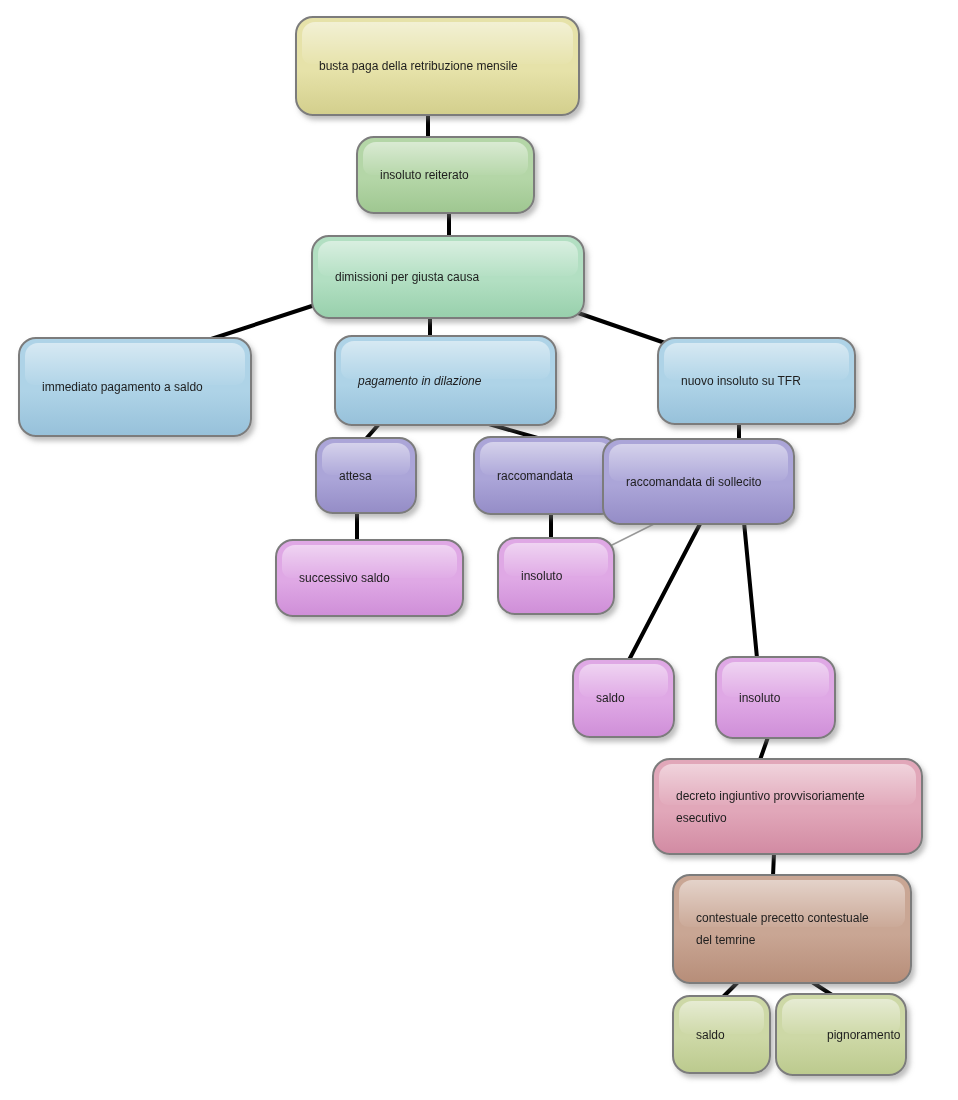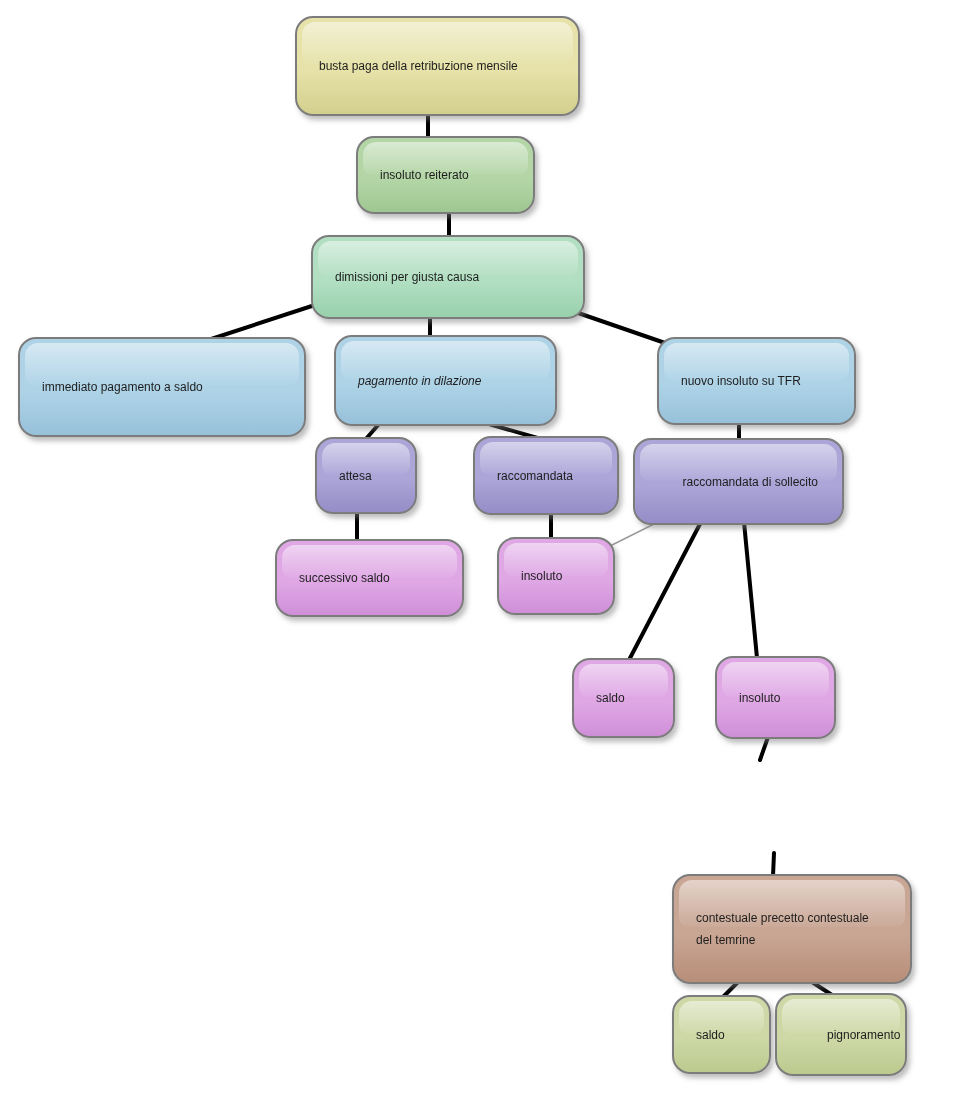--- a/index.html
+++ b/index.html
@@ -64,50 +64,53 @@
     </svg>
 <div class="node" style="left: 295px; top: 16px; width: 285px; height: 100px; --base: #e6e2a9; --dark: #d3cf8d;">
       <span class="label">busta paga della retribuzione mensile</span>
     </div>
     <div class="node" style="left: 356px; top: 136px; width: 179px; height: 78px; --base: #b4d6a7; --dark: #9fc791;">
       <span class="label">insoluto reiterato</span>
     </div>
     <div class="node" style="left: 311px; top: 235px; width: 274px; height: 84px; --base: #b2dfc2; --dark: #98d0ac;">
       <span class="label">dimissioni per giusta causa</span>
     </div>
-    <div class="node" style="left: 18px; top: 337px; width: 288px; height: 100px; --base: #aed3e7; --dark: #97c1da;">
+    <div class="node" style="left: 18px; top: 337px; width: 234px; height: 100px; --base: #aed3e7; --dark: #97c1da;">
       <span class="label">immediato pagamento a saldo</span>
     </div>
     <div class="node" style="left: 334px; top: 335px; width: 223px; height: 91px; font-style: italic; --base: #aed3e7; --dark: #97c1da;">
       <span class="label">pagamento in dilazione</span>
     </div>
     <div class="node" style="left: 657px; top: 337px; width: 199px; height: 88px; --base: #aed3e7; --dark: #97c1da;">
       <span class="label">nuovo insoluto su TFR</span>
     </div>
     <div class="node" style="left: 315px; top: 437px; width: 102px; height: 77px; --base: #aba5d8; --dark: #958dc7;">
       <span class="label">attesa</span>
     </div>
     <div class="node" style="left: 473px; top: 436px; width: 146px; height: 79px; --base: #aba5d8; --dark: #958dc7;">
       <span class="label">raccomandata</span>
     </div>
-    <div class="node" style="left: 633px; top: 438px; width: 211px; height: 87px; justify-content: flex-end; --base: #aba5d8; --dark: #958dc7;">
+    <div class="node" style="left: 602px; top: 438px; width: 193px; height: 87px; --base: #aba5d8; --dark: #958dc7;">
       <span class="label">raccomandata di sollecito</span>
     </div>
     <div class="node" style="left: 275px; top: 539px; width: 189px; height: 78px; --base: #dfa8e5; --dark: #cf8fd8;">
       <span class="label">successivo saldo</span>
     </div>
     <div class="node" style="left: 497px; top: 537px; width: 118px; height: 78px; --base: #dfa8e5; --dark: #cf8fd8;">
       <span class="label">insoluto</span>
     </div>
     <div class="node" style="left: 572px; top: 658px; width: 103px; height: 80px; --base: #dfa8e5; --dark: #cf8fd8;">
       <span class="label">saldo</span>
     </div>
     <div class="node" style="left: 715px; top: 656px; width: 121px; height: 83px; --base: #dfa8e5; --dark: #cf8fd8;">
       <span class="label">insoluto</span>
     </div>
+    <div class="node" style="left: 652px; top: 758px; width: 271px; height: 97px; --base: #e1a7b9; --dark: #d28ba3;">
+      <span class="label">decreto ingiuntivo provvisoriamente esecutivo</span>
+    </div>
     <div class="node" style="left: 672px; top: 874px; width: 240px; height: 110px; --base: #c9a694; --dark: #b78e79;">
       <span class="label">contestuale precetto contestuale del temrine</span>
     </div>
     <div class="node" style="left: 672px; top: 995px; width: 99px; height: 79px; --base: #cdd8a6; --dark: #bcca8e;">
       <span class="label">saldo</span>
     </div>
     <div class="node" style="left: 775px; top: 993px; width: 132px; height: 83px; padding-left: 28px; --base: #cdd8a6; --dark: #bcca8e;">
       <span class="label">pignoramento</span>
     </div>
   </div>

